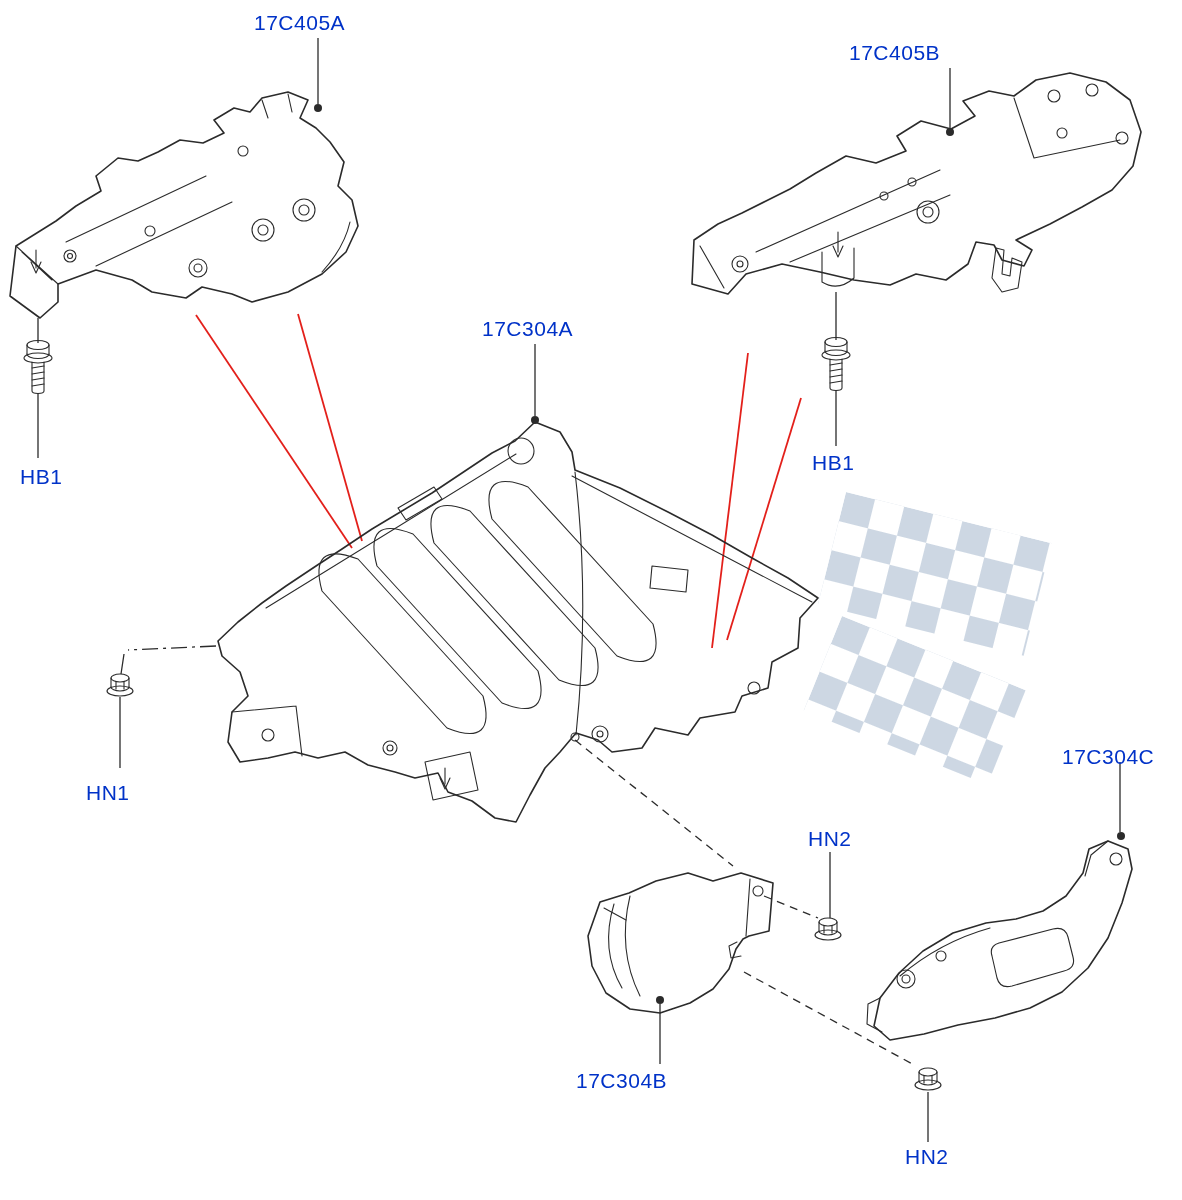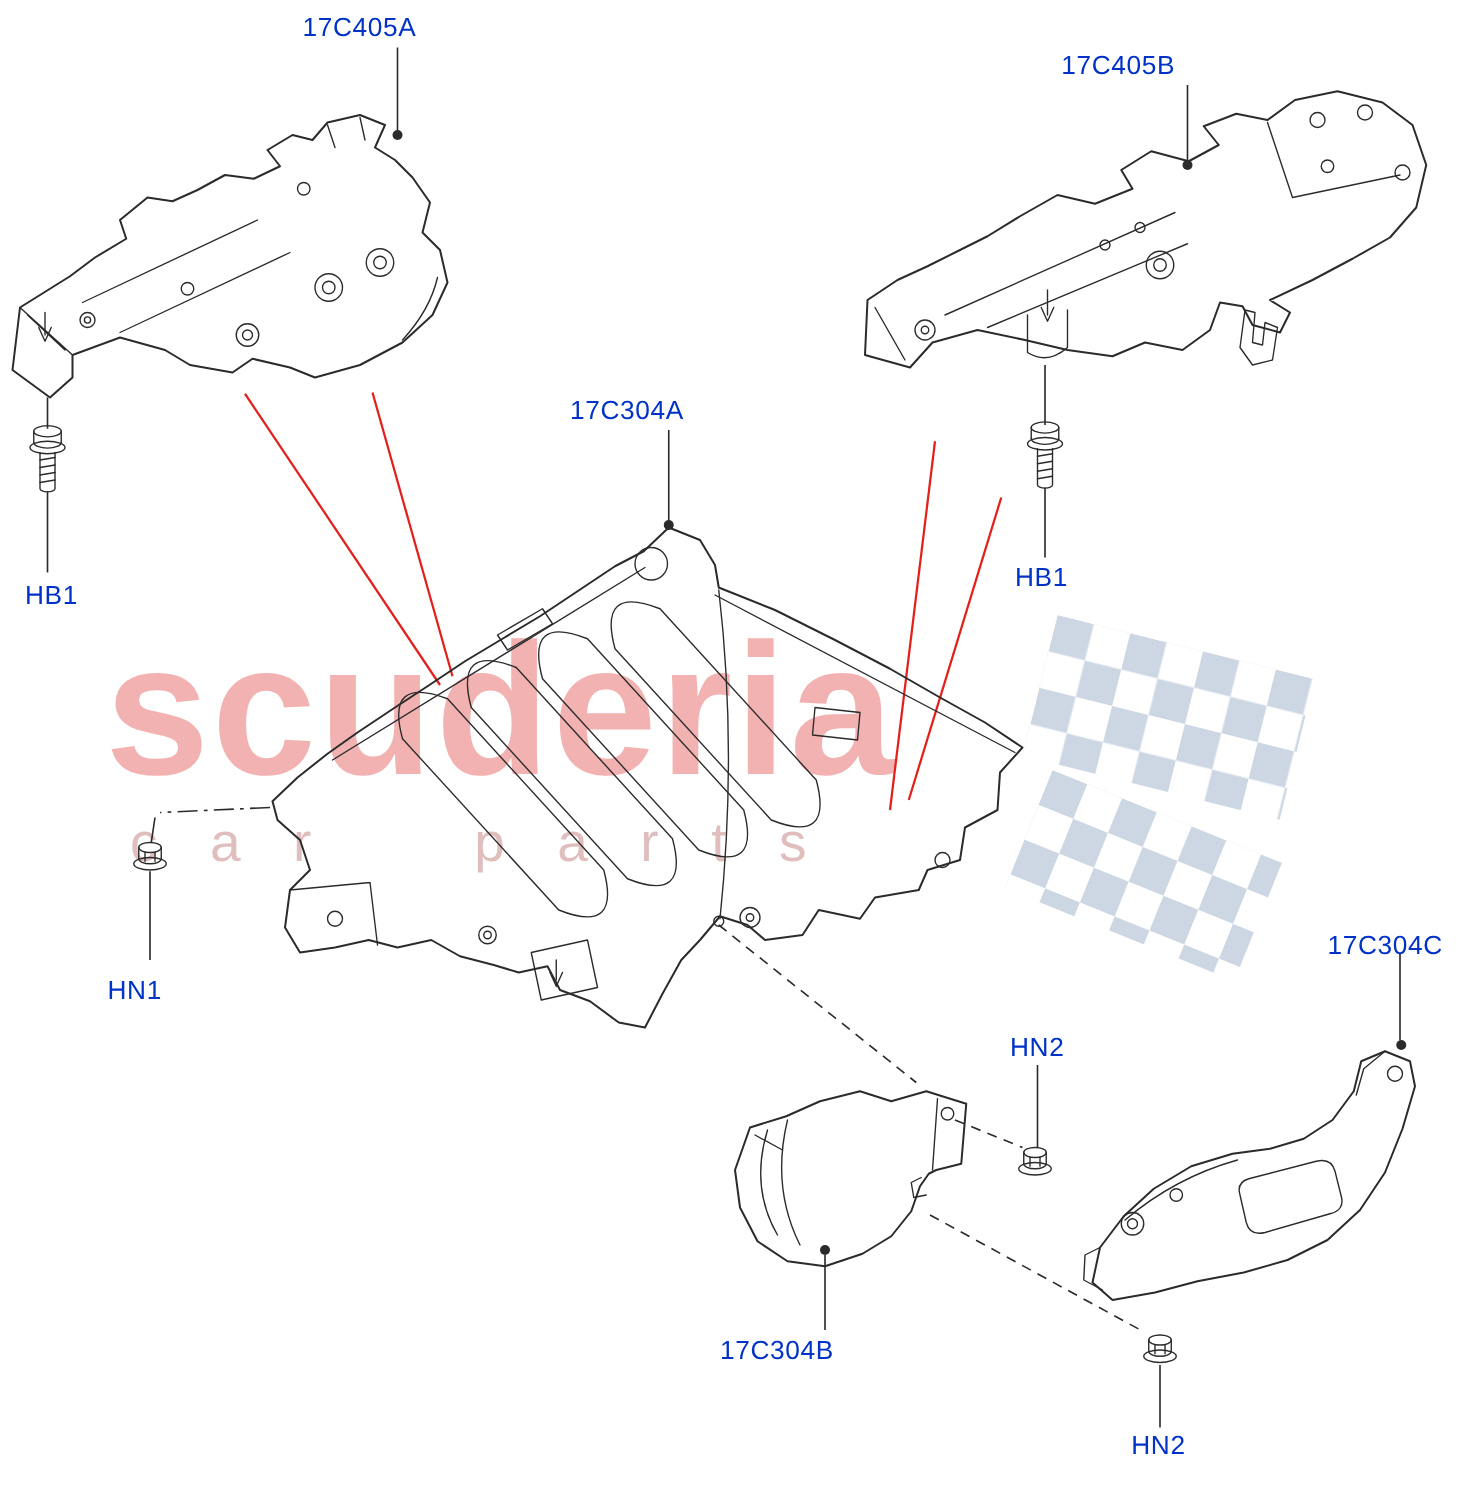--- a/index.html
+++ b/index.html
@@ -20,22 +20,20 @@
   .red{fill:none;stroke:var(--red,#e3201b);stroke-width:1.8;}
   .dsh{stroke-dasharray:8 6;}
   .dd{stroke-dasharray:16 5 3 5;}
   .flagsq{fill:var(--flag,#c5d1df);}
 </style>
 </head>
 <body>
 
 <div class="canvas">
 
-  <div class="wm-brand">scuderia</div>
-  <div class="wm-sub">car parts</div>
 
   <svg class="art" width="1182" height="1200" viewBox="0 0 1182 1200">
     <defs>
       <pattern id="chk" width="60" height="60" patternUnits="userSpaceOnUse">
         <rect class="flagsq" width="30" height="30"></rect>
         <rect class="flagsq" x="30" y="30" width="30" height="30"></rect>
       </pattern>
       <g id="bolt">
         <ellipse class="d" cx="0" cy="0" rx="11" ry="4.5"></ellipse>
         <path class="d" d="M-11,0 L-11,9 M11,0 L11,9"></path>
@@ -210,23 +208,23 @@
       <path class="ld" d="M928,1092 L928,1142"></path>
     </g>
 
     <g>
       <path class="ld dsh" d="M575,740 L733,866"></path>
       <path class="ld dsh" d="M764,896 L818,918"></path>
       <path class="ld dsh" d="M744,972 L916,1066"></path>
     </g>
   </svg>
 
-  <div class="lbl" style="left:242px;top:10px">17C405A</div>
+  <div class="lbl" style="left:254px;top:10px">17C405A</div>
   <div class="lbl" style="left:849px;top:40px">17C405B</div>
-  <div class="lbl" style="left:456px;top:316px">17C304A</div>
+  <div class="lbl" style="left:482px;top:316px">17C304A</div>
   <div class="lbl" style="left:20px;top:464px">HB1</div>
   <div class="lbl" style="left:812px;top:450px">HB1</div>
   <div class="lbl" style="left:86px;top:780px">HN1</div>
   <div class="lbl" style="left:1062px;top:744px">17C304C</div>
   <div class="lbl" style="left:808px;top:826px">HN2</div>
   <div class="lbl" style="left:576px;top:1068px">17C304B</div>
   <div class="lbl" style="left:905px;top:1144px">HN2</div>
 
 </div>
 

